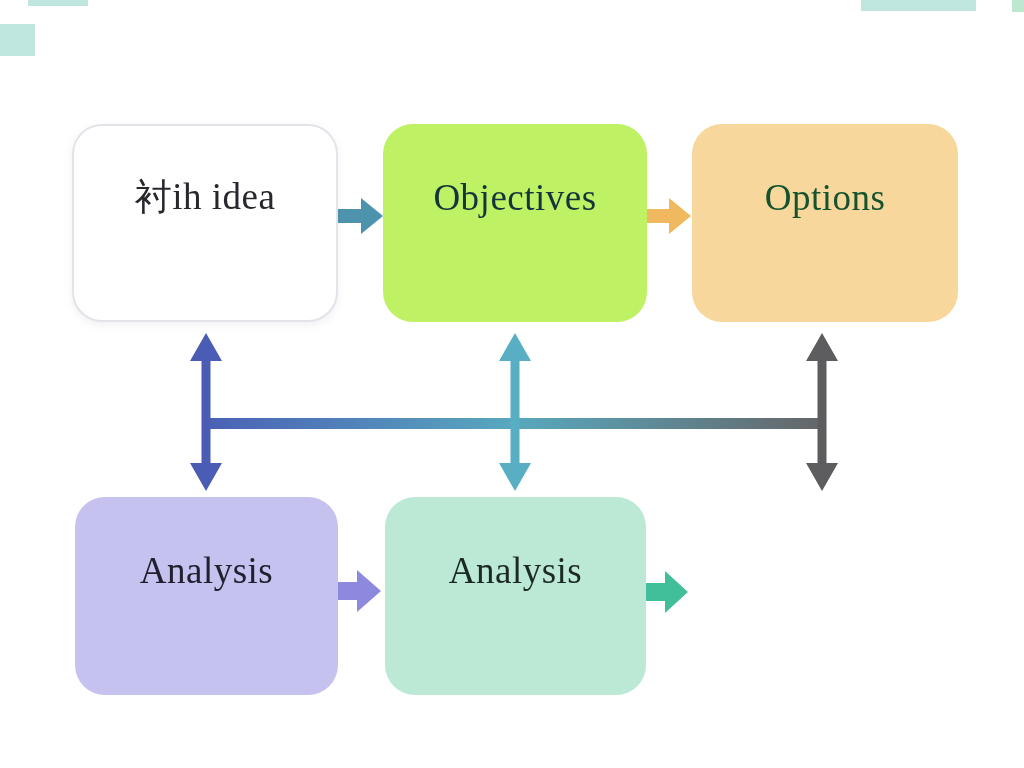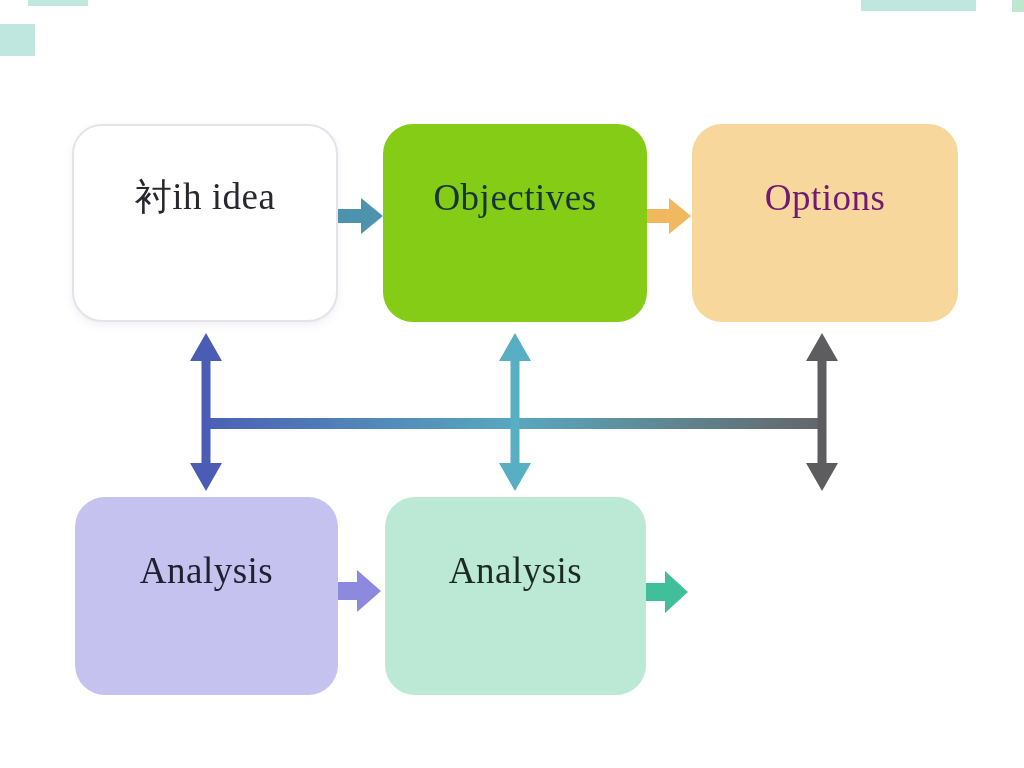--- a/index.html
+++ b/index.html
@@ -90,26 +90,26 @@
     <polygon points="646,209 669,209 669,198 691,216 669,234 669,223 646,223" fill="#f0b95f"></polygon>
 
     <polygon points="338,582 357,582 357,570 381,591 357,612 357,600 338,600" fill="#8d89de"></polygon>
     <polygon points="645,583 665,583 665,571 688,592 665,613 665,601 645,601" fill="#41bf9a"></polygon>
   </svg>
 
   <div class="node white-node" id="node-idea" style="background: rgb(255, 255, 255);">
     <span class="node-label" style="color: rgb(39, 39, 46);">衬ih idea</span>
   </div>
 
-  <div class="node" id="node-objectives" style="background: #84cc16;">
+  <div class="node" id="node-objectives" style="background: #bef264;">
     <span class="node-label" style="color: rgb(23, 51, 59);">Objectives</span>
   </div>
 
   <div class="node" id="node-options" style="background: rgb(248, 215, 157);">
-    <span class="node-label" style="color: #701a75;">Options</span>
+    <span class="node-label" style="color: #14532d;">Options</span>
   </div>
 
   <div class="node" id="node-analysis-1" style="background: rgb(197, 194, 239);">
     <span class="node-label" style="color: rgb(32, 32, 47);">Analysis</span>
   </div>
 
   <div class="node" id="node-analysis-2" style="background: rgb(188, 233, 214);">
     <span class="node-label" style="color: rgb(28, 42, 38);">Analysis</span>
   </div>
 

